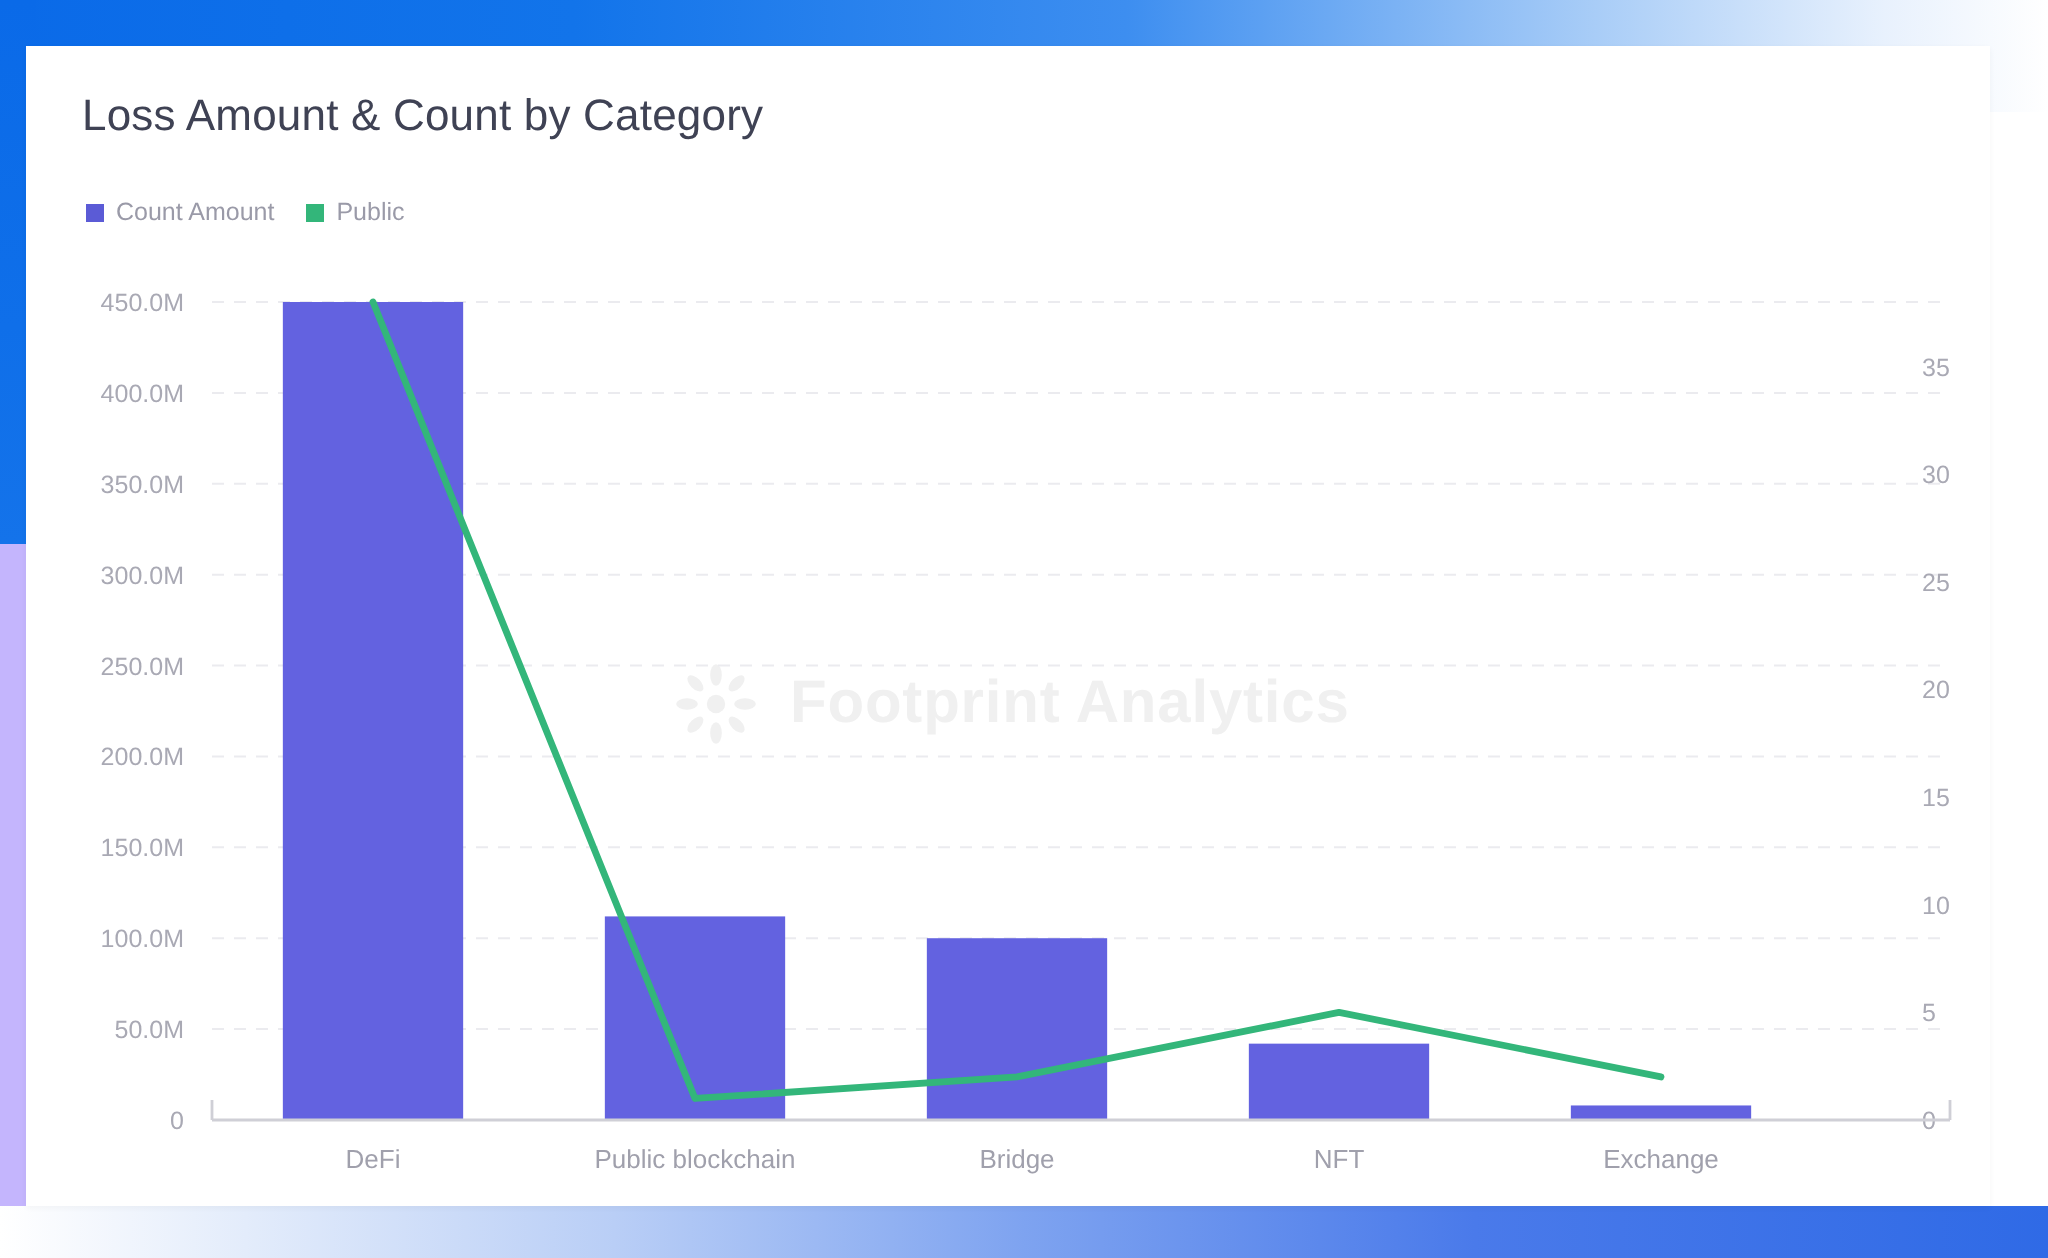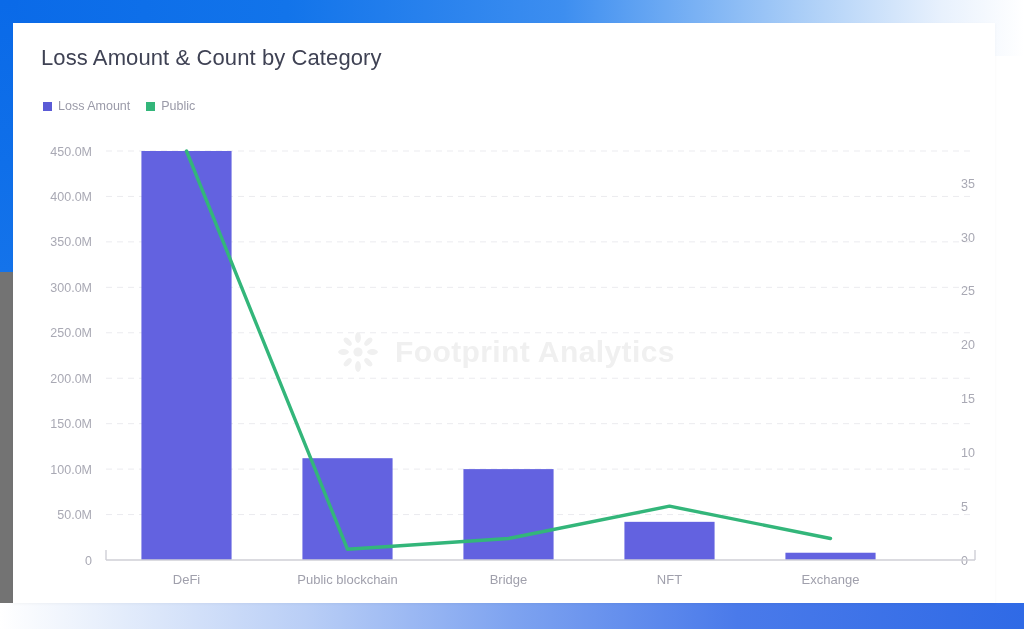--- a/index.html
+++ b/index.html
@@ -8,21 +8,21 @@
     width: 1024px;
     height: 629px;
     overflow: hidden;
     font-family: "Liberation Sans", sans-serif;
   }
 
   #stage {
     position: relative;
     width: 915px;
     height: 629px;
-    background: #737373;
+    background: #c4b5fd;
     padding-left: 19px;
   }
 
   
   .bg-top {
     position: absolute;
     left: 0; top: 0;
     width: 1024px; height: 56px;
     background: linear-gradient(90deg, #0a6ae8 0%, #1274ea 28%, #3d8ef0 55%, #a9cdf7 78%, #e8f1fd 92%, #ffffff 100%);
   }
@@ -142,21 +142,21 @@
   <div class="bg-right"></div>
   <div class="bg-bottom"></div>
 
   <div class="card">
 
     <div class="chart-title">Loss Amount &amp; Count by Category</div>
 
     <div class="legend">
       <div class="legend-item">
         <span class="legend-swatch" style="background:#5b5bd6"></span>
-        <span class="legend-label">Loss Amount</span>
+        <span class="legend-label">Count Amount</span>
       </div>
       <div class="legend-item">
         <span class="legend-swatch" style="background:#33b67a"></span>
         <span class="legend-label">Public</span>
       </div>
     </div>
 
     <div class="plot-wrap">
 
       <div class="watermark">

